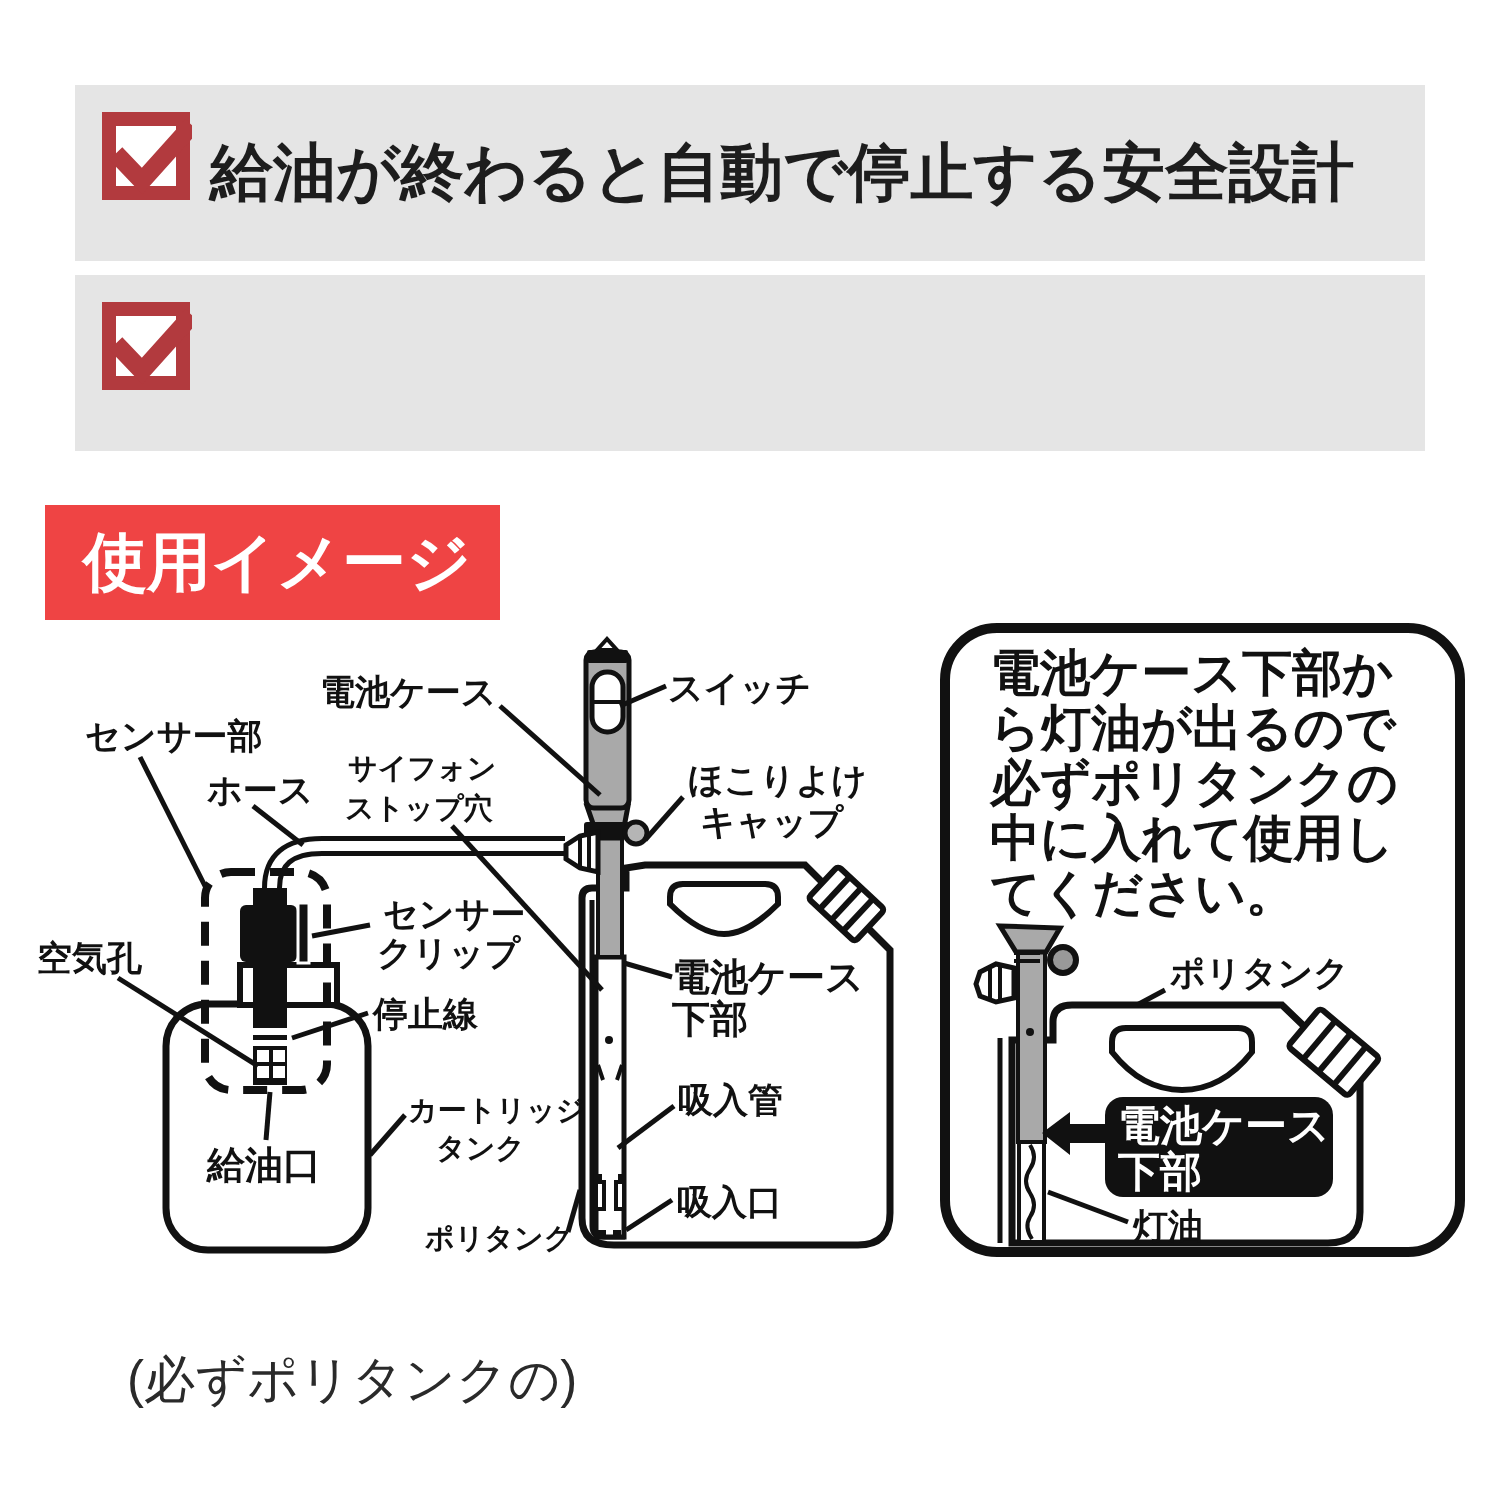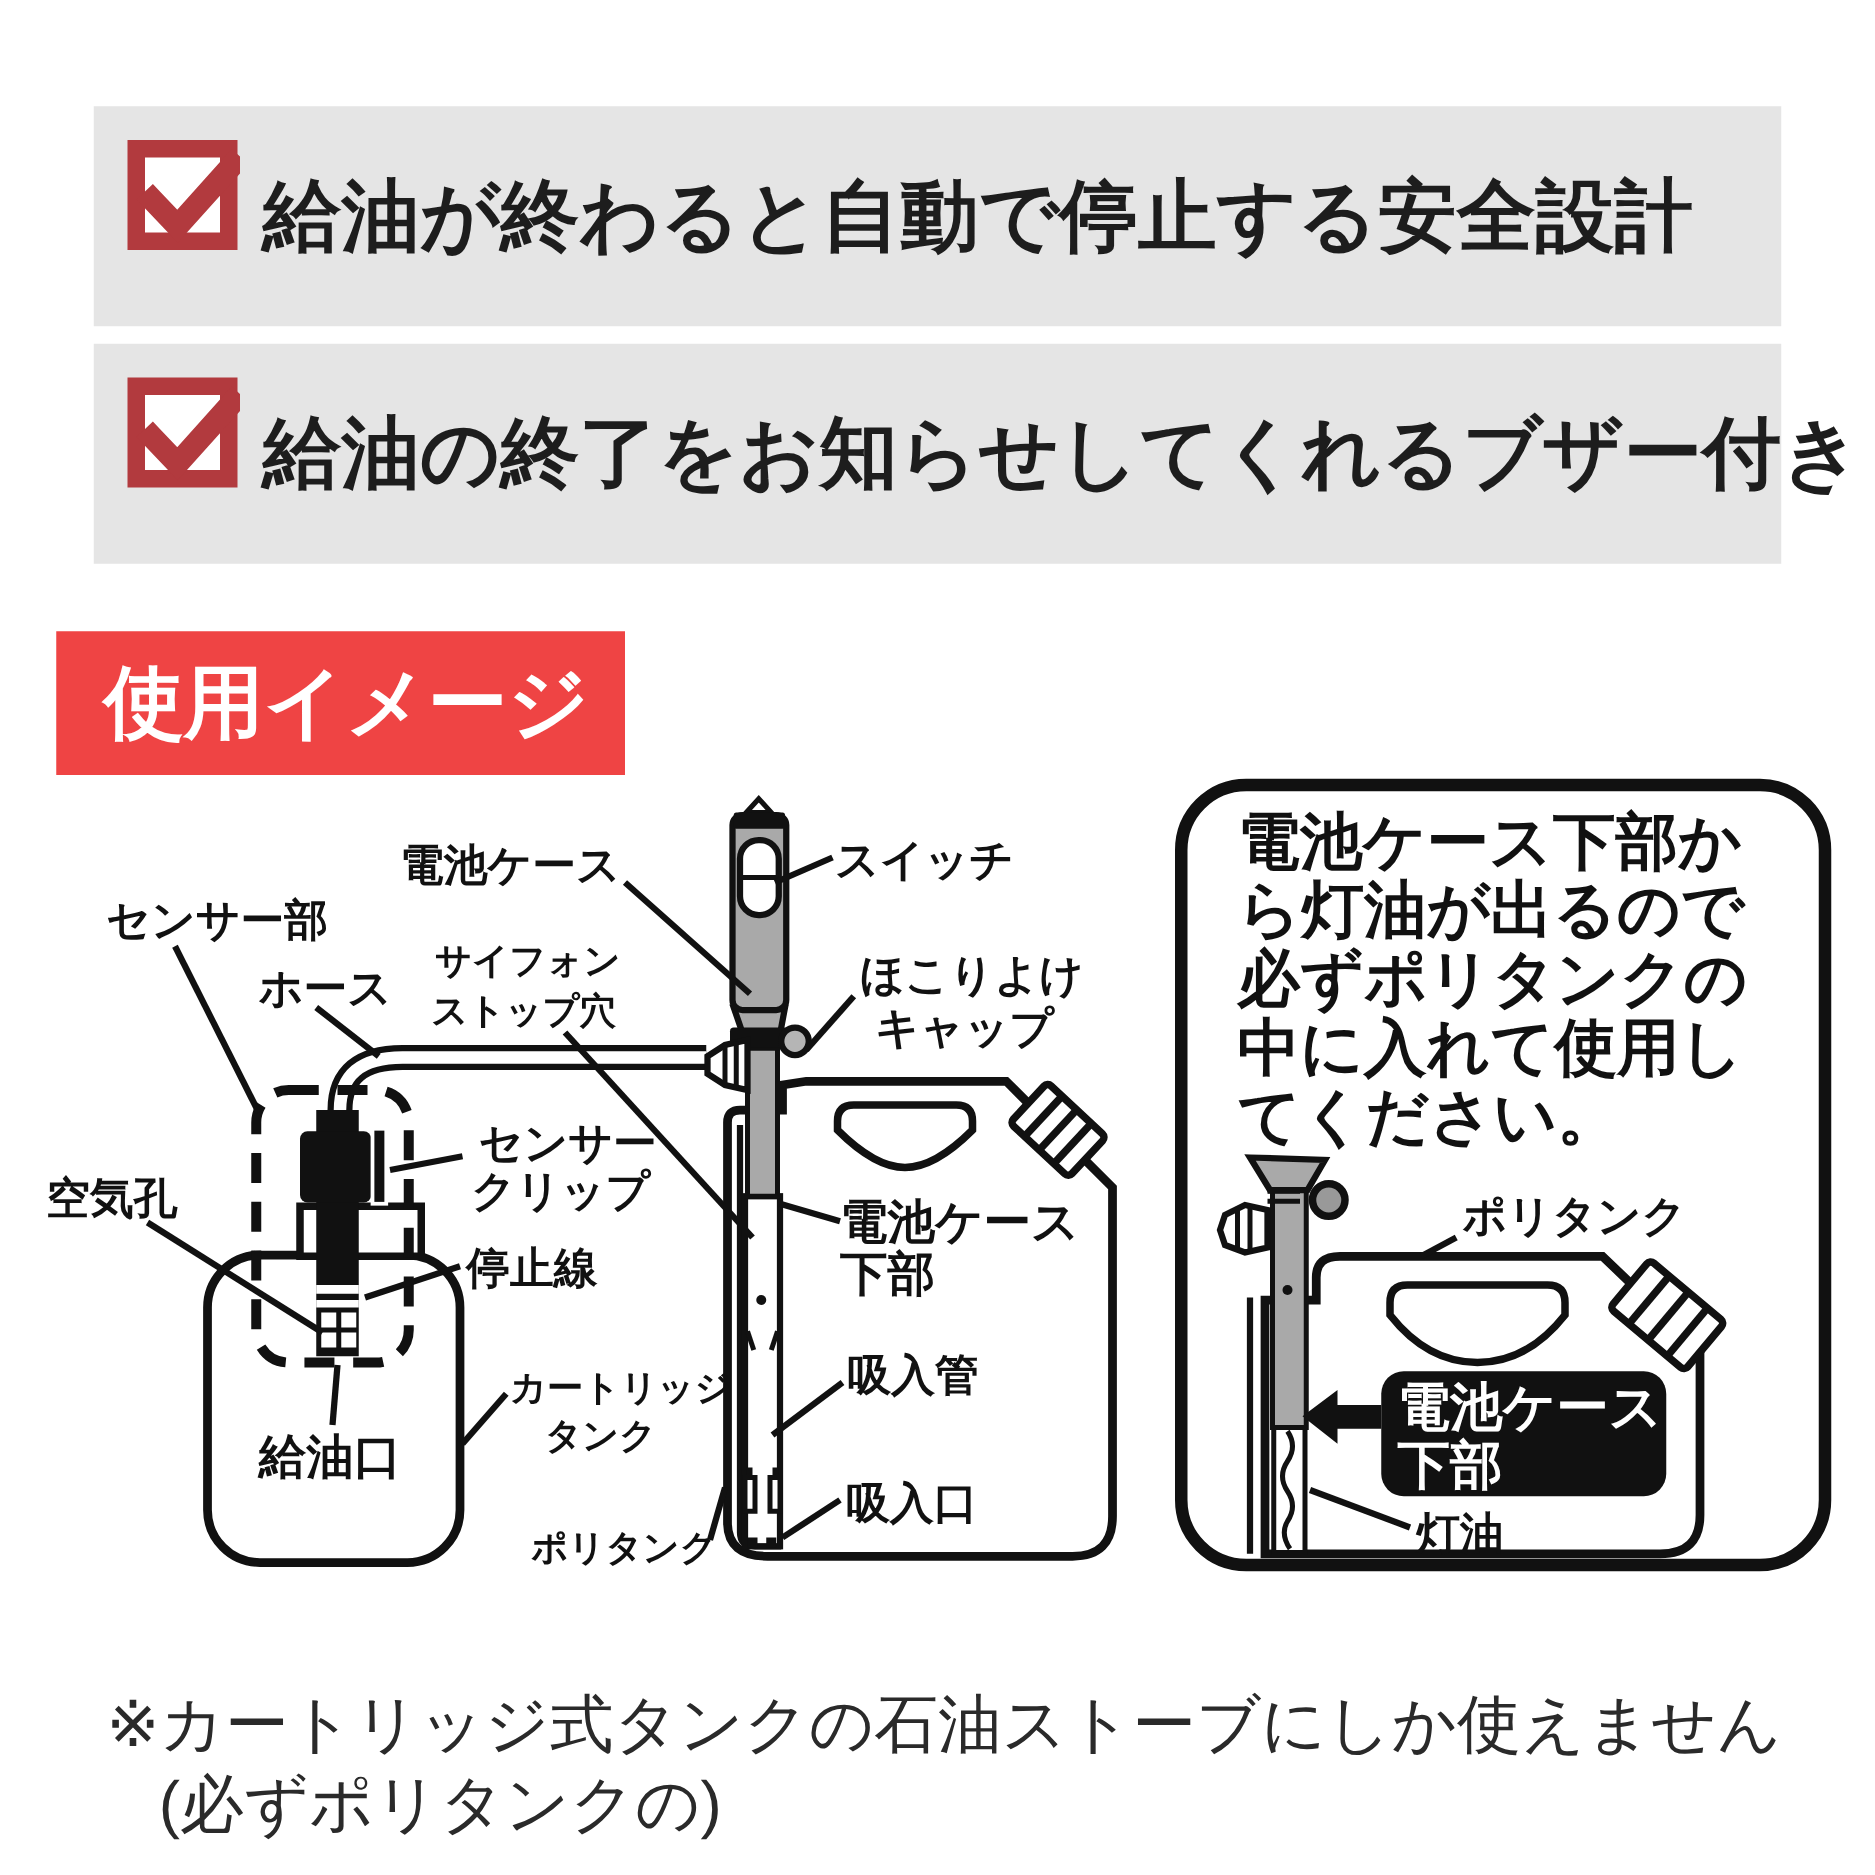--- a/index.html
+++ b/index.html
@@ -48,21 +48,20 @@
     <polyline points="22,50 42,71 86,22" fill="none" stroke="#b23a3e" stroke-width="18" stroke-linecap="square"></polyline>
   </svg>
   <div class="feature-text">給油が終わると自動で停止する安全設計</div>
 </div>
 
 <div class="feature-bar" style="top:275px;">
   <svg class="cb" viewBox="0 0 92 92">
     <rect x="9" y="9" width="74" height="74" fill="#ffffff" stroke="#b23a3e" stroke-width="14"></rect>
     <polyline points="22,50 42,71 86,22" fill="none" stroke="#b23a3e" stroke-width="18" stroke-linecap="square"></polyline>
   </svg>
-  <div class="feature-text">給油の終了をお知らせしてくれるブザー付き</div>
 </div>
 
 <div class="banner">
   <div class="banner-text">使用イメージ</div>
 </div>
 
 <svg class="diagram" width="1500" height="700" viewBox="0 620 1500 700">
 
   <g>
     <rect x="166" y="1004" width="202" height="246" rx="42" class="outline" stroke-width="7"></rect>
@@ -209,15 +208,14 @@
 
       <path class="leader" d="M 1165,990 L 1137,1005"></path>
       <text x="1170" y="985" class="lbl">ポリタンク</text>
       <path class="leader" d="M 1128,1222 L 1048,1192"></path>
       <text x="1133" y="1238" class="lbl">灯油</text>
     </g>
   </g>
 </svg>
 
 <div class="footnote">
-  <div>※カートリッジ式タンクの石油ストーブにしか使えません</div>
   <div class="l2">(必ずポリタンクの)</div>
 </div>
 
 </body></html>

